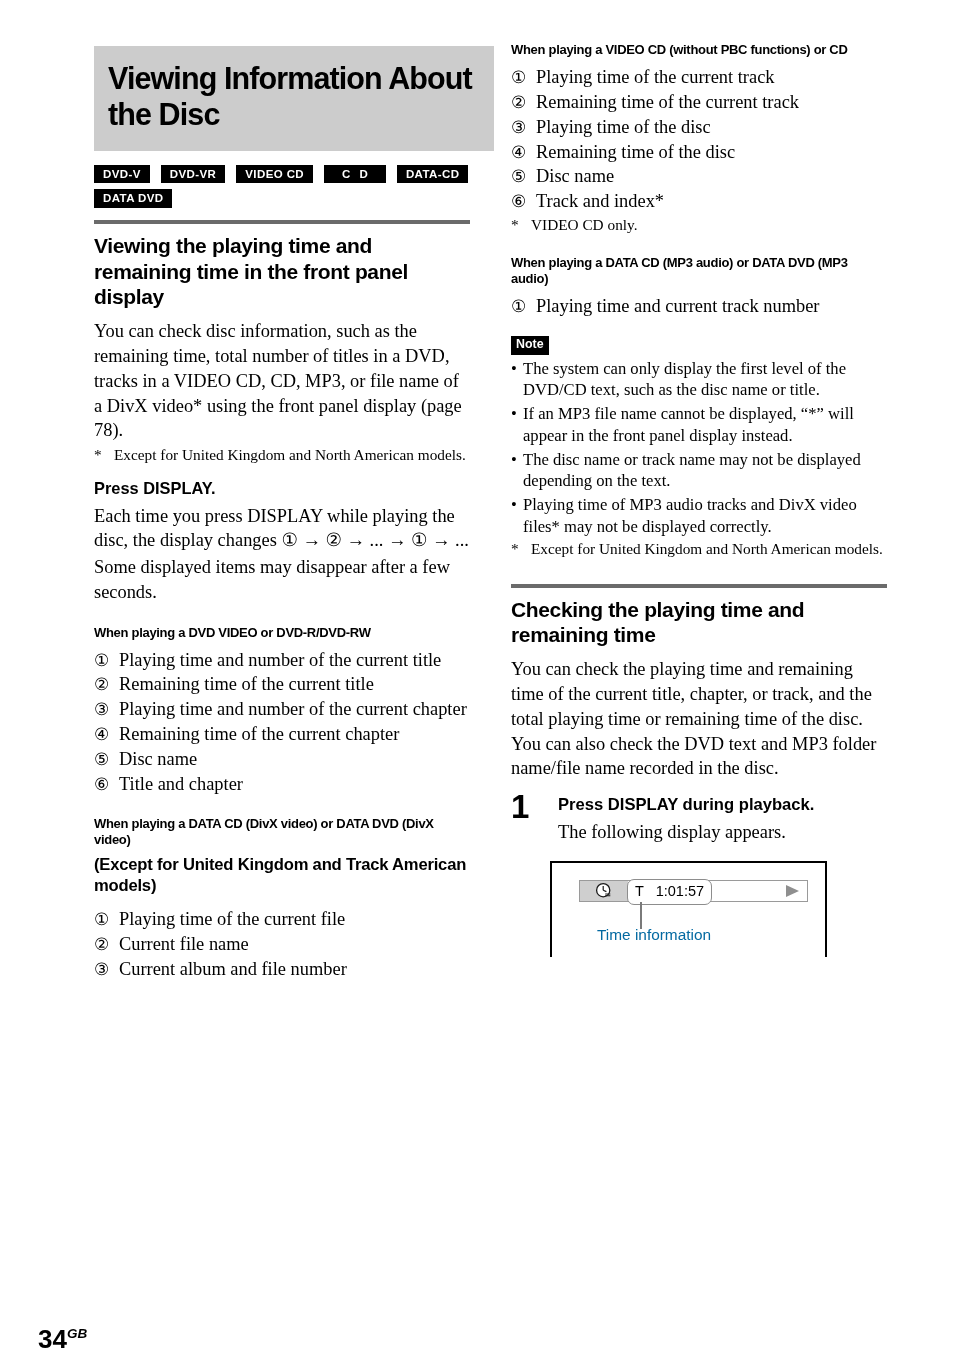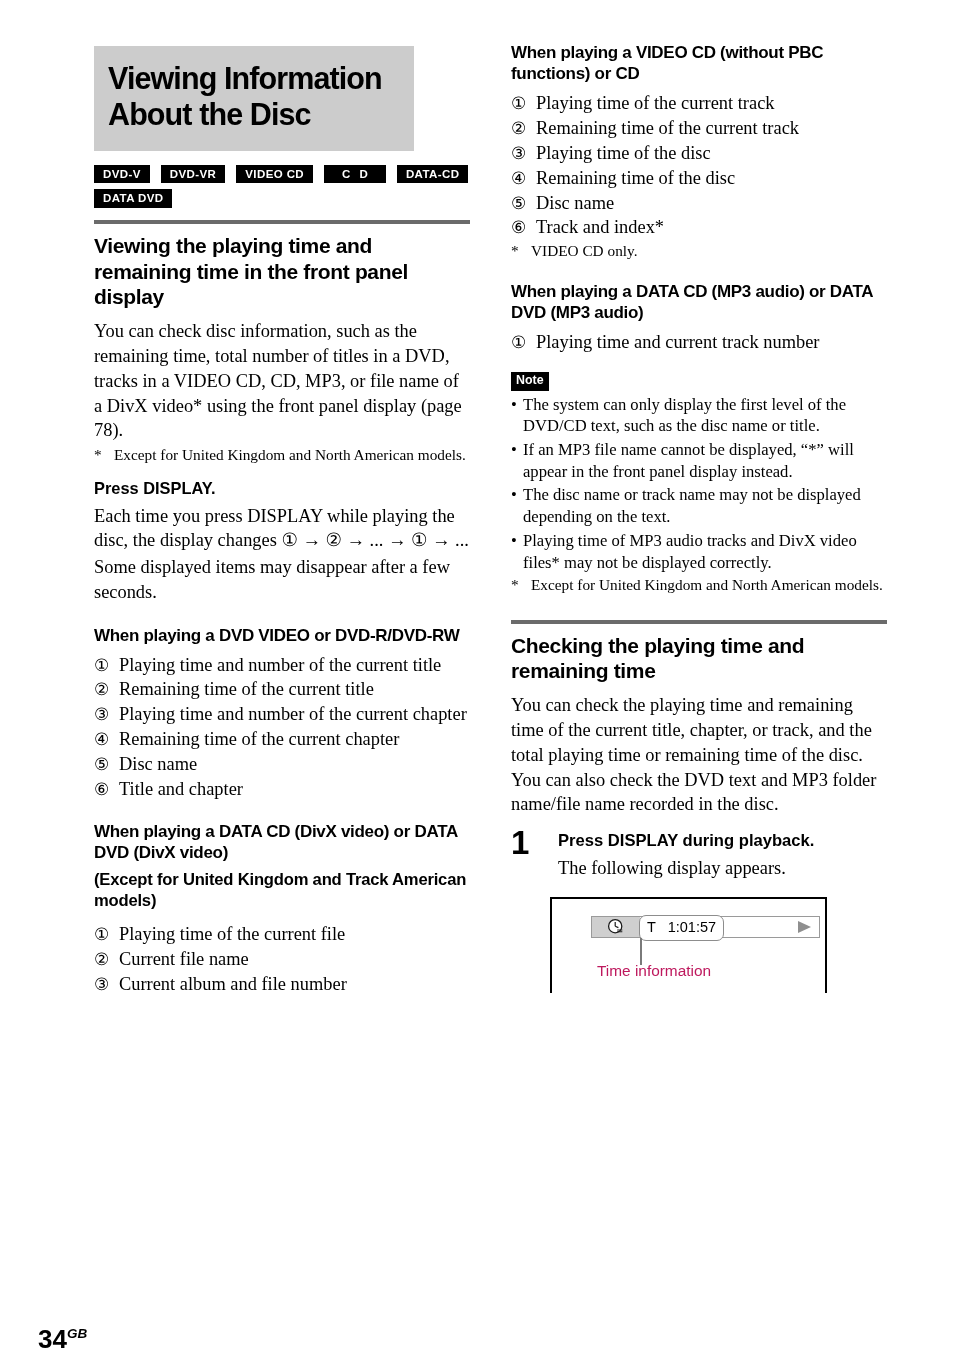--- a/index.html
+++ b/index.html
@@ -33,21 +33,21 @@
     left: 511px;
     top: 42px;
     width: 376px;
   }
 
   
   .title-band {
     background: #cccccc;
     padding: 14px 16px 18px 14px;
     box-sizing: border-box;
-    width: 320px;
+    width: 400px;
   }
   .title-band h1 {
     margin: 0;
     font-family: "Liberation Sans", sans-serif;
     font-weight: bold;
     font-size: 30.5px;
     line-height: 1.19;
     letter-spacing: -0.9px;
     color: #000;
   }
@@ -92,21 +92,21 @@
     font-family: "Liberation Sans", sans-serif;
     font-weight: bold;
     font-size: 21px;
     line-height: 1.23;
     letter-spacing: -0.35px;
   }
   h3.sub {
     margin: 20px 0 7px 0;
     font-family: "Liberation Sans", sans-serif;
     font-weight: bold;
-    font-size: 17px;
+    font-size: 13px;
     line-height: 1.24;
     letter-spacing: -0.3px;
   }
   h3.sub.tight { margin-top: 0px; }
   h4.subsub {
     margin: 5px 0 10px 0;
     font-family: "Liberation Sans", sans-serif;
     font-weight: bold;
     font-size: 16.6px;
     line-height: 1.26;
@@ -220,21 +220,21 @@
     width: 277px;
     height: 96px;
     border: 2px solid #000000;
     border-bottom: none;
     box-sizing: border-box;
     position: relative;
     background: #ffffff;
   }
   .osd-bar {
     position: absolute;
-    left: 39px;
+    left: 27px;
     top: 17px;
     width: 229px;
     height: 22px;
     border: 1px solid #9a9a9a;
     box-sizing: border-box;
     background: #ffffff;
   }
   .osd-iconcell {
     position: absolute;
     left: 0;
@@ -279,21 +279,21 @@
     width: 2px;
     height: 27px;
     background: #7a7a7a;
   }
   .illus-caption {
     position: absolute;
     left: 45px;
     top: 63px;
     font-family: "Liberation Sans", sans-serif;
     font-size: 15.4px;
-    color: #be185d;
+    color: #0369a1;
     white-space: nowrap;
   }
 
   
   .folio {
     position: absolute;
     left: 38px;
     top: 1326px;
     font-family: "Liberation Sans", sans-serif;
     font-weight: bold;

